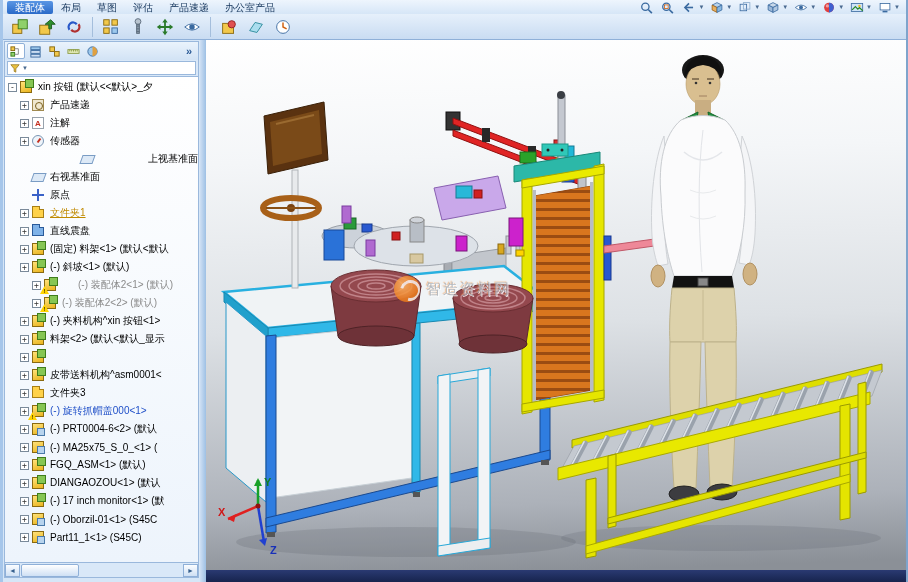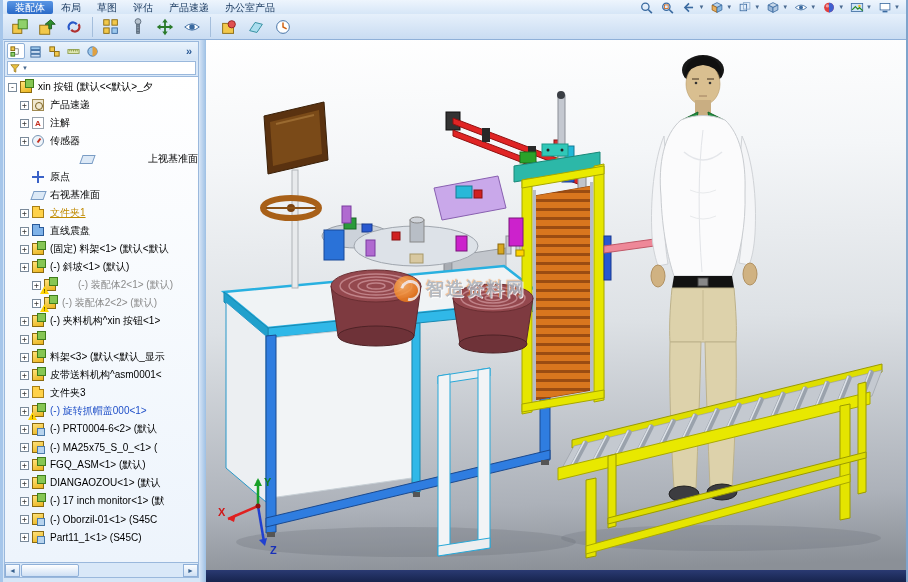--- a/index.html
+++ b/index.html
@@ -65,21 +65,21 @@
   .hs-thumb{position:absolute;left:1px;top:0;width:58px;height:13px;background:linear-gradient(#ffffff,#cfe0f4);border:1px solid #8fb0d8;border-radius:2px;}
   .splitter{width:6px;background:linear-gradient(90deg,#cfe0f4,#9ec0e4);}
 
   
   .viewport{flex:1;position:relative;overflow:hidden;background:linear-gradient(178deg,#ffffff 0%,#f4f6f8 22%,#dde1e5 52%,#acb1b9 84%,#8b9097 96%);}
   .scene{position:absolute;left:0;top:0;display:block;}
   .bottom-strip{position:absolute;left:0;right:0;bottom:0;height:12px;background:linear-gradient(#2a3a72,#17244e);}
   .watermark{position:absolute;left:188px;top:236px;display:flex;align-items:center;gap:6px;opacity:.85;pointer-events:none;}
   .wm-logo{width:26px;height:26px;border-radius:50%;background:radial-gradient(circle at 35% 35%,#ffb868,#f08020 60%,#d86810);position:relative;overflow:hidden;}
   .wm-logo::after{content:"";position:absolute;left:6px;top:4px;width:15px;height:15px;border-radius:50%;border:3px solid rgba(255,255,255,.9);border-left-color:transparent;transform:rotate(-30deg);}
-  .wm-text{font-size:18px;font-weight:bold;letter-spacing:2px;color:#aab0b8;text-shadow:1px 1px 0 #fff,-1px -1px 1px rgba(240,128,32,.55);}
+  .wm-text{font-size:15px;font-weight:normal;letter-spacing:2px;color:#aab0b8;text-shadow:1px 1px 0 #fff,-1px -1px 1px rgba(240,128,32,.55);}
   .triad{position:absolute;left:10px;bottom:24px;}
 </style>
 </head>
 <body>
 
 <div class="window">
 
   <div class="tabs-row">
     <span style="display:flex;align-items:center;">
         <span class="cmd-tab active">装配体</span>
@@ -313,32 +313,32 @@
           <div class="trow" style="padding-left: 15px; justify-content: space-between;">
             <span class="exp hide"></span>
             <span class="icwrap">
               <span class="ic ic-plane"></span>
             </span>
             <span class="tlabel">上视基准面</span>
           </div>
           <div class="trow" style="padding-left: 15px;">
             <span class="exp hide"></span>
             <span class="icwrap">
+              <span class="ic ic-plane"></span>
+            </span>
+            <span class="tlabel">右视基准面</span>
+          </div>
+          <div class="trow" style="padding-left: 15px;">
+            <span class="exp hide"></span>
+            <span class="icwrap">
               <span class="ic ic-origin"></span>
             </span>
             <span class="tlabel">原点</span>
           </div>
           <div class="trow" style="padding-left: 15px;">
-            <span class="exp hide"></span>
-            <span class="icwrap">
-              <span class="ic ic-plane"></span>
-            </span>
-            <span class="tlabel">右视基准面</span>
-          </div>
-          <div class="trow" style="padding-left: 15px;">
             <span class="exp">+</span>
             <span class="icwrap">
               <span class="ic ic-folder"></span>
             </span>
             <span class="tlabel" style="color: rgb(192, 138, 0); text-decoration: underline;">文件夹1</span>
           </div>
           <div class="trow" style="padding-left: 15px;">
             <span class="exp">+</span>
             <span class="icwrap">
               <span class="ic ic-folderblue"></span>
@@ -380,27 +380,27 @@
             <span class="icwrap">
               <span class="ic ic-asm"></span>
             </span>
             <span class="tlabel">(-) 夹料机构^xin 按钮&lt;1&gt;</span>
           </div>
           <div class="trow" style="padding-left: 15px;">
             <span class="exp">+</span>
             <span class="icwrap">
               <span class="ic ic-asm"></span>
             </span>
-          </div>
-          <div class="trow" style="padding-left: 15px;">
-            <span class="exp">+</span>
-            <span class="icwrap">
-              <span class="ic ic-asm"></span>
-            </span>
-            <span class="tlabel">料架&lt;3&gt; (默认&lt;默认_显示</span>
+            <span class="tlabel">料架&lt;2&gt; (默认&lt;默认_显示</span>
+          </div>
+          <div class="trow" style="padding-left: 15px;">
+            <span class="exp">+</span>
+            <span class="icwrap">
+              <span class="ic ic-asm"></span>
+            </span>
           </div>
           <div class="trow" style="padding-left: 15px;">
             <span class="exp">+</span>
             <span class="icwrap">
               <span class="ic ic-asm"></span>
             </span>
             <span class="tlabel">皮带送料机构^asm0001&lt;</span>
           </div>
           <div class="trow" style="padding-left: 15px;">
             <span class="exp">+</span>

